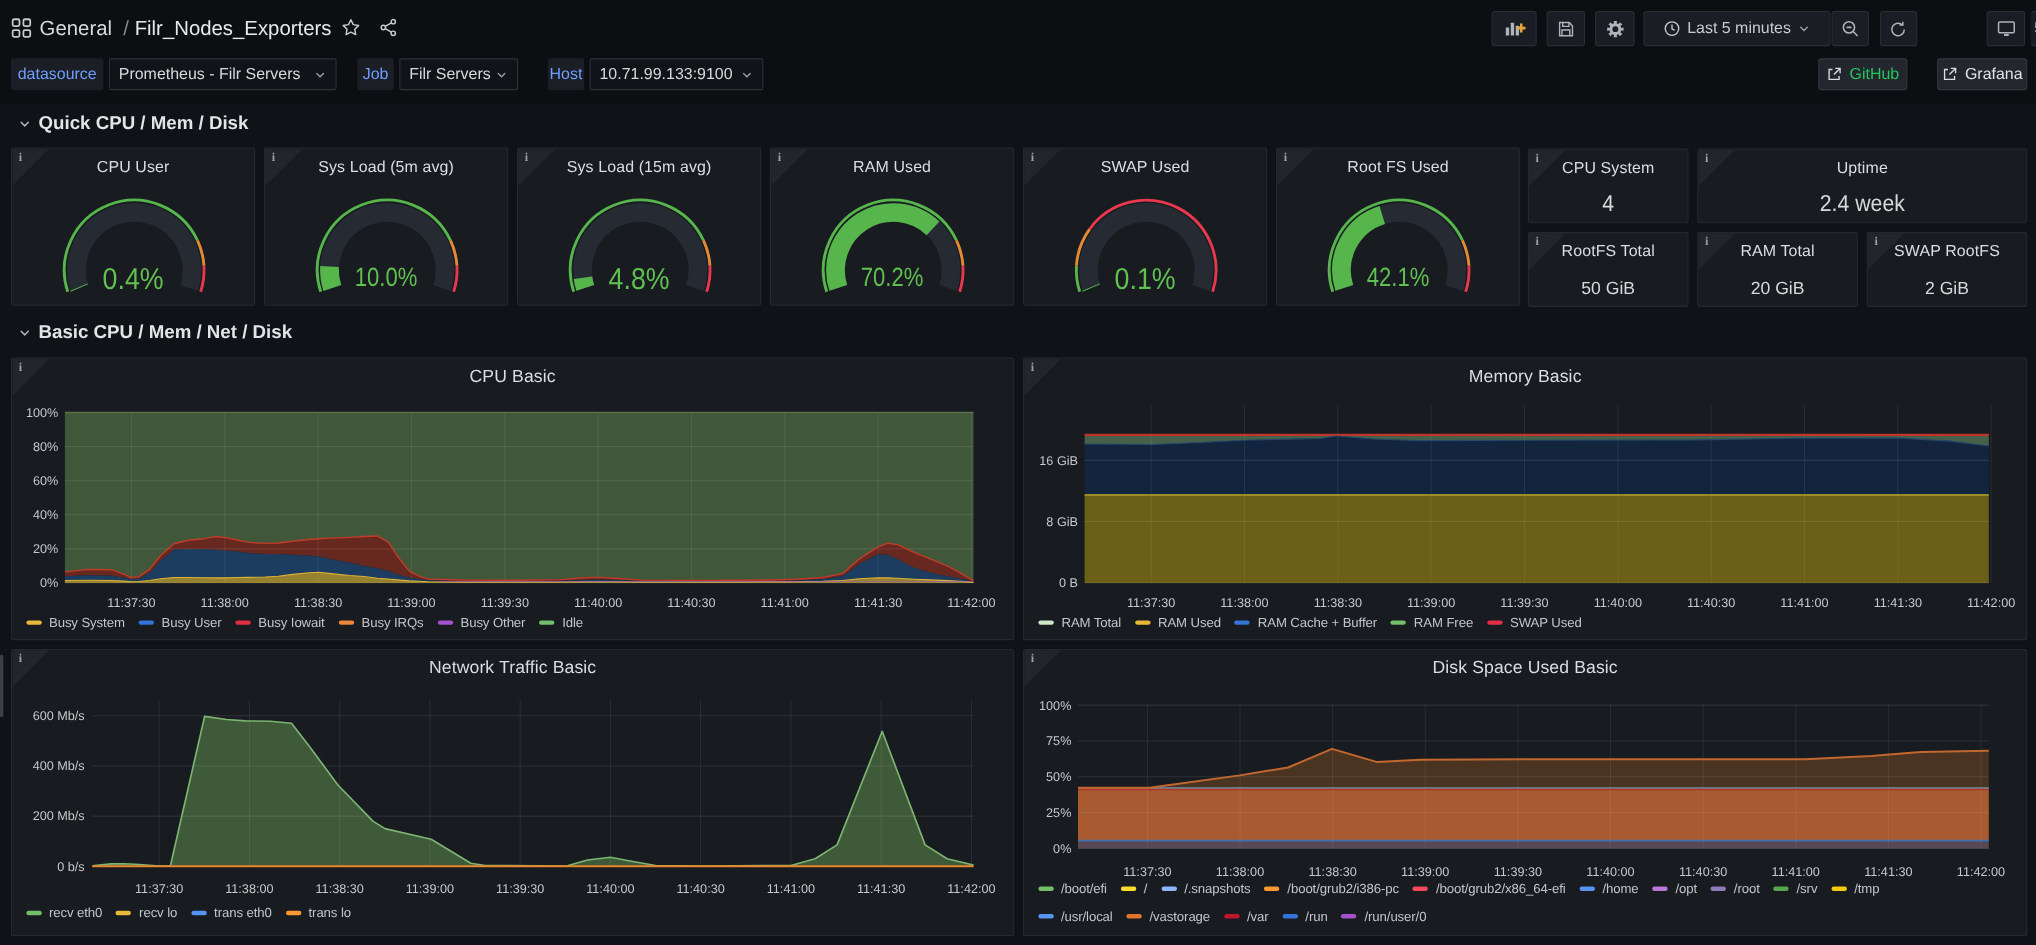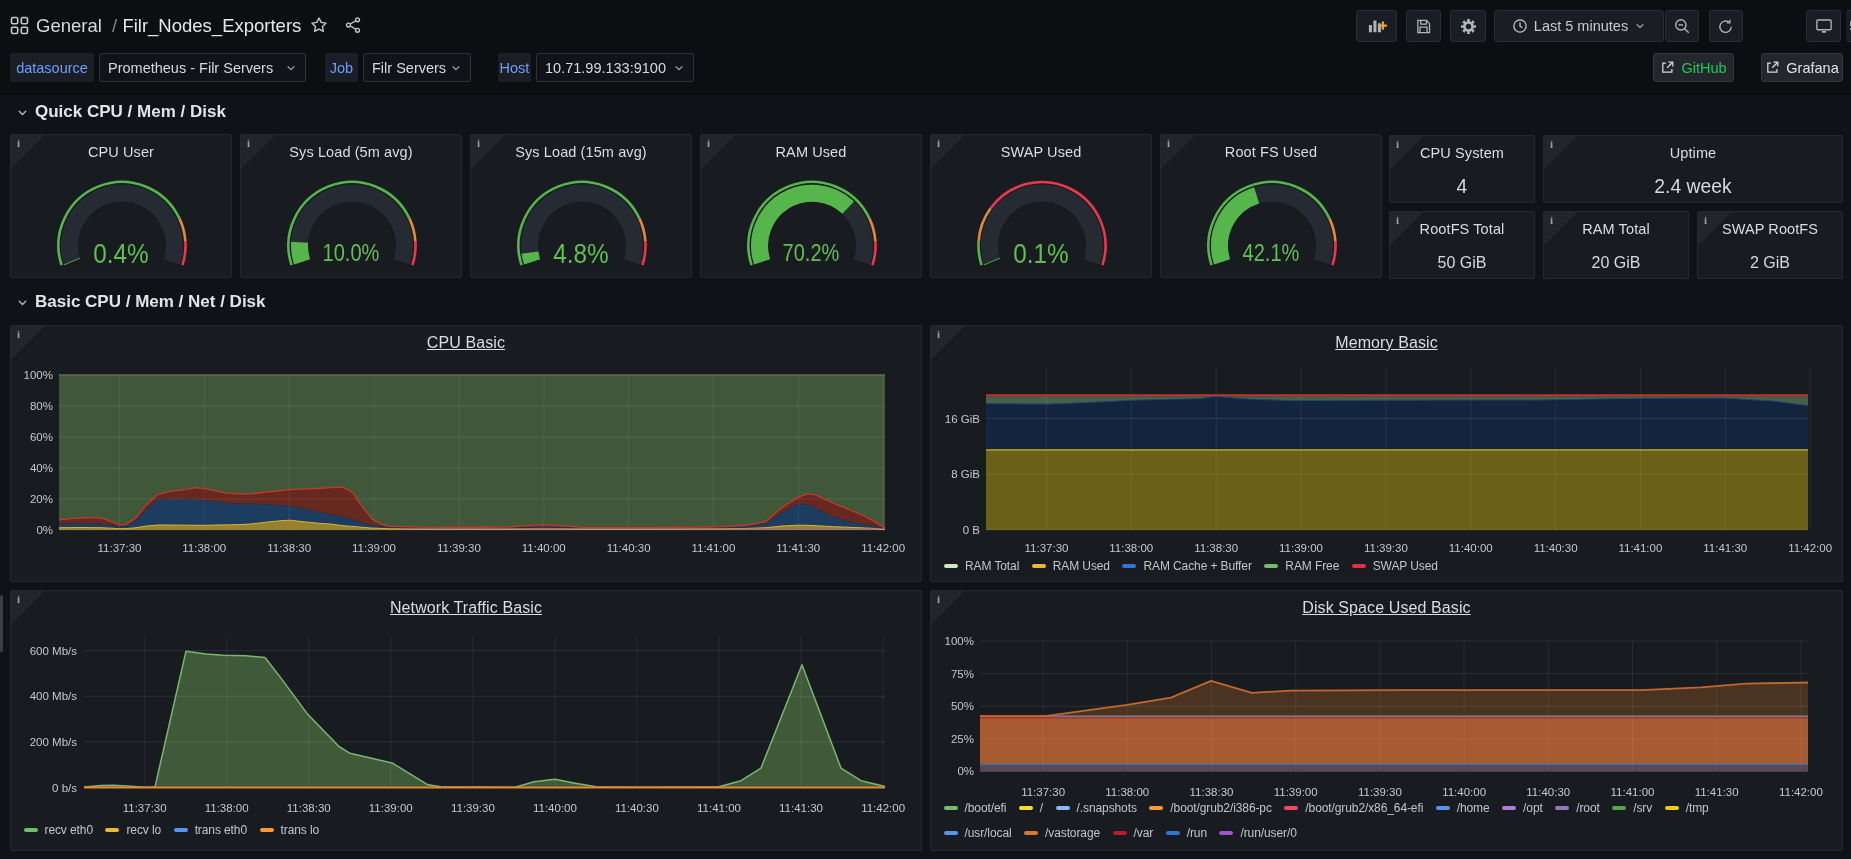--- a/index.html
+++ b/index.html
@@ -1,17 +1,17 @@
 <!DOCTYPE html>
 <html><head><meta charset="utf-8"><style>
 * { margin:0; padding:0; box-sizing:border-box; }
 body { width:1851px; height:859px; background:#111217; font-family:"Liberation Sans",sans-serif; overflow:hidden; position:relative; }
 .panel { position:absolute; background:#181b20; border:1px solid #25282e; border-radius:2px; }
 .ptitle { position:absolute; top:10px; left:0; right:0; text-align:center; font-size:14.5px; color:#dcdde0; font-weight:500; letter-spacing:0.1px; line-height:1; }
-.ptitle.big { top:9px; font-size:16px;text-decoration:underline; }
+.ptitle.big { top:9px; font-size:16px; }
 .corner { position:absolute; top:0; left:0; width:34px; height:34px; background:#22252b; clip-path:polygon(0 0,100% 0,0 100%); }
 .cornerI { position:absolute; top:2px; left:6px; font-family:"Liberation Serif",serif; font-size:11px; font-weight:bold; color:#9aa0a6; font-style:normal; }
 .gval { position:absolute; left:0; right:0; text-align:center; color:#60c050; font-weight:500; }
 .sval { position:absolute; left:0; right:0; text-align:center; color:#d8d9da; font-weight:500; }
 .ax { font-size:11.5px; fill:#c7c8ca; font-family:"Liberation Sans",sans-serif; }
 .legend { position:absolute; display:flex; gap:12.5px; font-size:12px; color:#c2c5c9; white-space:nowrap; }
 .li { display:flex; align-items:center; gap:7px; letter-spacing:-0.1px; }
 .sw { display:inline-block; width:14px; height:4px; border-radius:2px; }
 .secthead { position:absolute; display:flex; align-items:center; gap:6px; font-size:17px; font-weight:600; color:#e3e4e6; }
 .navbtn { position:absolute; background:#1a1d23; border:1px solid #2a2d34; border-radius:3px; display:flex; align-items:center; justify-content:center; gap:6px; height:32px; }
@@ -279,20 +279,28 @@
       <text x="193.3" y="226" text-anchor="middle" class="ax">11:38:00</text>
       <text x="278.2" y="226" text-anchor="middle" class="ax">11:38:30</text>
       <text x="363" y="226" text-anchor="middle" class="ax">11:39:00</text>
       <text x="447.9" y="226" text-anchor="middle" class="ax">11:39:30</text>
       <text x="532.8" y="226" text-anchor="middle" class="ax">11:40:00</text>
       <text x="617.6" y="226" text-anchor="middle" class="ax">11:40:30</text>
       <text x="702.4" y="226" text-anchor="middle" class="ax">11:41:00</text>
       <text x="787.3" y="226" text-anchor="middle" class="ax">11:41:30</text>
       <text x="872.1" y="226" text-anchor="middle" class="ax">11:42:00</text>
     </svg>
+    <div class="legend" style="left:12.5px;top:233px">
+      <span class="li"><span class="sw" style="background:#eab839"></span>Busy System</span>
+      <span class="li"><span class="sw" style="background:#3274d9"></span>Busy User</span>
+      <span class="li"><span class="sw" style="background:#e02f44"></span>Busy Iowait</span>
+      <span class="li"><span class="sw" style="background:#ef843c"></span>Busy IRQs</span>
+      <span class="li"><span class="sw" style="background:#a352cc"></span>Busy Other</span>
+      <span class="li"><span class="sw" style="background:#73bf69"></span>Idle</span>
+    </div>
   </div>
 <div class="panel" style="left:930px;top:325px;width:913px;height:257px">
     <div class="corner"></div>
     <div class="cornerI">i</div>
     <div class="ptitle big">Memory Basic</div>
     <svg width="913" height="257" viewBox="0 0 913 257" style="position:absolute;left:0;top:0">
       <path d="M 55 70.2 L 877 70.2 L 877 79.5 L 842 75 L 794 72.1 L 705 72.3 L 610 73.9 L 460 74.2 L 360 74.6 L 318 73.1 L 284 70.4 L 269 72.6 L 240 73.2 L 200 74.2 L 160 76.3 L 117 78.1 L 55 77.6 Z" fill="#47604a"></path>
       <path d="M 55 77.6 L 117 78.1 L 160 76.3 L 200 74.2 L 240 73.2 L 269 72.6 L 284 70.4 L 318 73.1 L 360 74.6 L 460 74.2 L 610 73.9 L 705 72.3 L 794 72.1 L 842 75 L 877 79.5 L 877 123.9 L 55 123.9 Z" fill="#13253e"></path>
       <path d="M 55 123.9 L 877 123.9 L 877 203.9 L 55 203.9 Z" fill="#6b6017"></path>
       <line x1="55" y1="203.9" x2="877" y2="203.9" stroke="rgba(255,255,255,0.09)" stroke-width="1"></line>

